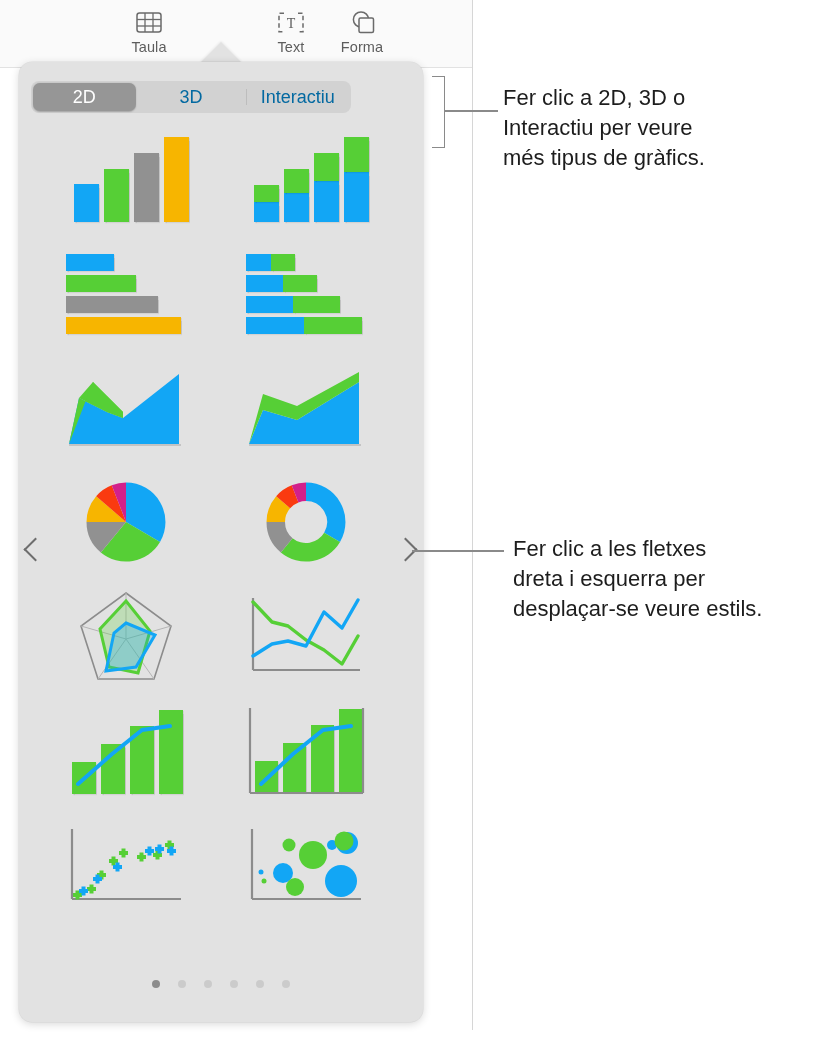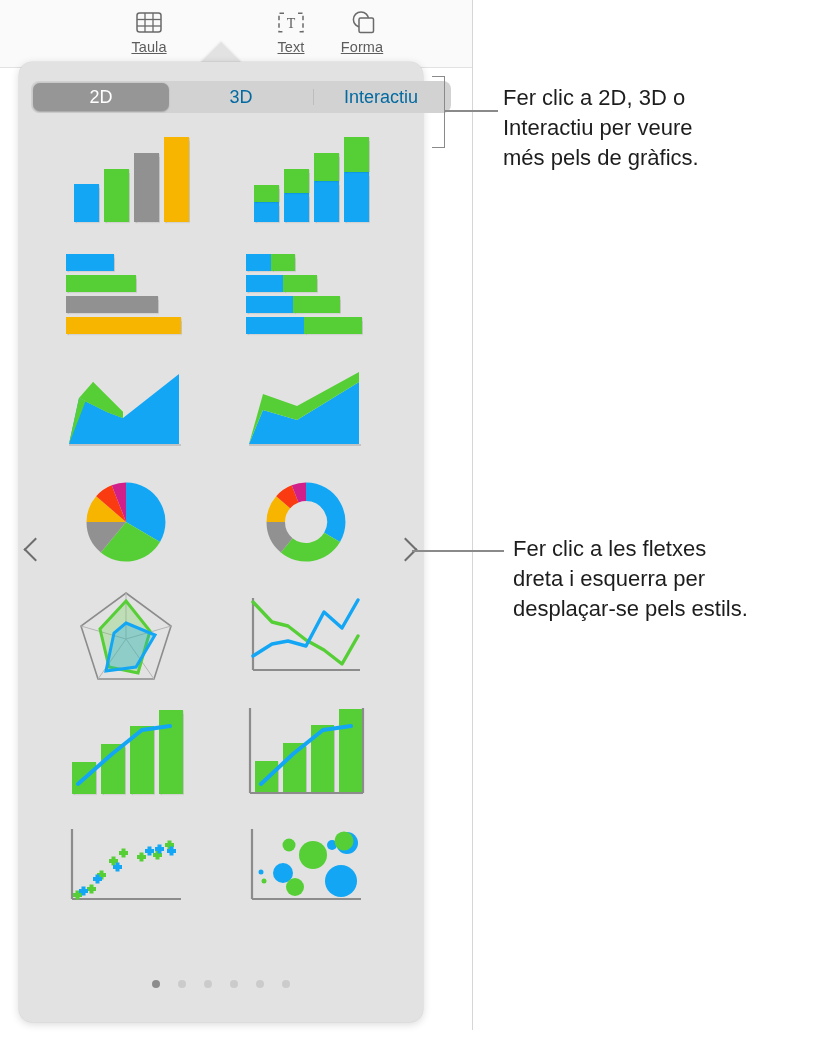--- a/index.html
+++ b/index.html
@@ -63,21 +63,20 @@
     align-items: center;
     justify-content: center;
   }
   .tb-iconbox.active { background: #e3e3e3; }
   .tb-label {
     font-size: 14.5px;
     color: #5d5d5d;
     margin-top: 1px;
     letter-spacing: .1px;
     white-space: nowrap;
-    text-decoration: underline;
   }
 
   
   .popover {
     position: absolute;
     left: 19px;
     top: 62px;
     width: 404px;
     height: 960px;
     background: #e2e2e2;
@@ -94,21 +93,21 @@
     border-right: 21px solid transparent;
     border-bottom: 21px solid #e2e2e2;
     filter: drop-shadow(0 -1px 1px rgba(0,0,0,0.07));
   }
 
   
   .segmented {
     position: absolute;
     left: 12px;
     top: 19px;
-    width: 420px;
+    width: 320px;
     height: 32px;
     background: #d2d2d2;
     border-radius: 8px;
     display: flex;
     align-items: center;
   }
   .seg {
     flex: 1;
     height: 28px;
     margin: 0 2px;
@@ -491,20 +490,20 @@
     <div class="chev left"></div>
   </div>
   <div class="nav-arrow" style="left:388px; top:527px;">
     <div class="chev right"></div>
   </div>
 
   <div class="bracket" style="left:432px; top:76px; height:70px;"></div>
   <div class="callout-line" style="left:444px; top:110px; width:54px;"></div>
   <div class="callout-text" style="left:503px; top:83px; width:310px;">Fer clic a 2D, 3D o
 Interactiu per veure
-més pels de gràfics.</div>
+més tipus de gràfics.</div>
 
   <div class="callout-line" style="left:412px; top:550px; width:92px;"></div>
   <div class="callout-text" style="left:513px; top:534px; width:318px;">Fer clic a les fletxes
 dreta i esquerra per
-desplaçar-se pels estils.</div>
+desplaçar-se veure estils.</div>
 
 </div>
 
 </body></html>

